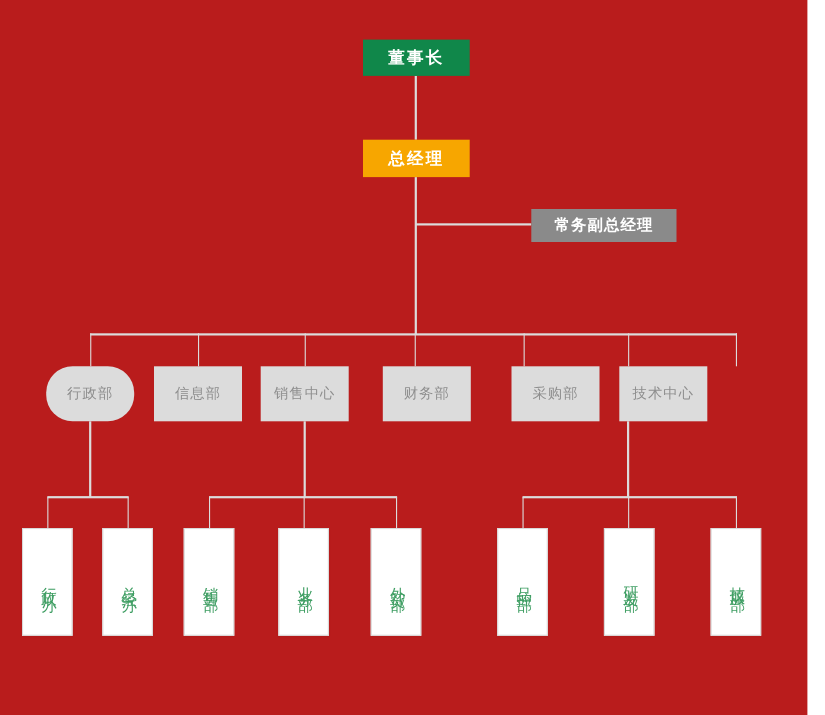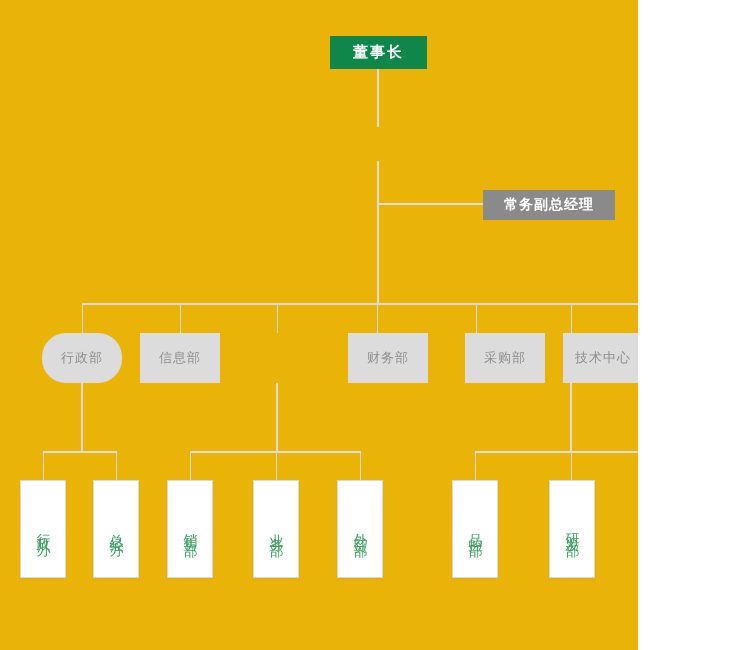--- a/index.html
+++ b/index.html
@@ -1,20 +1,20 @@
 <!DOCTYPE html>
 <html><head>
 <meta charset="utf-8">
 <style>
   html, body { margin: 0; padding: 0; background: #ffffff; }
   .canvas {
     position: relative;
-    width: 638px;
+    width: 734px;
     height: 650px;
-    background: #eab308;
+    background: #b91c1c;
     font-family: Liberation Serif, serif;
     overflow: hidden;
   }
   
   .vline { position: absolute; width: 2px; background: #dcdcdc; }
   .vline.thin { width: 1px; }
   .hline { position: absolute; height: 2px; background: #dcdcdc; }
   
   .node {
     position: absolute;
@@ -82,24 +82,26 @@
   <div class="vline thin" style="left:276px; top:452px; height:28px;"></div>
   <div class="vline thin" style="left:360px; top:452px; height:28px;"></div>
 
   <div class="vline" style="left:570px; top:383px; height:69px;"></div>
   <div class="hline" style="left:475px; top:451px; width:195px;"></div>
   <div class="vline thin" style="left:475px; top:452px; height:28px;"></div>
   <div class="vline thin" style="left:571px; top:452px; height:28px;"></div>
   <div class="vline thin" style="left:669px; top:452px; height:28px;"></div>
 
   <div class="node exec chairman" style="left:330px; top:36px;  width:97px;  height:33px;">董事长</div>
+  <div class="node exec gm" style="left:330px; top:127px; width:97px;  height:34px;">总经理</div>
   <div class="node exec deputy" style="left:483px; top:190px; width:132px; height:30px;">常务副总经理</div>
 
   <div class="node dept" style="left:42px;  top:333px; width:80px; height:50px;border-radius:24px;">行政部</div>
   <div class="node dept" style="left:140px; top:333px; width:80px; height:50px;">信息部</div>
+  <div class="node dept" style="left:237px; top:333px; width:80px; height:50px;">销售中心</div>
   <div class="node dept" style="left:348px; top:333px; width:80px; height:50px;">财务部</div>
   <div class="node dept" style="left:436px; top:333px; width:80px; height:50px;margin-left:29px;">采购部</div>
   <div class="node dept" style="left:531px; top:333px; width:80px; height:50px;margin-left:32px;">技术中心</div>
 
   <div class="node office" style="left:20px;  top:480px; width:46px; height:98px;">
     <span class="vtext">行政办</span>
   </div>
   <div class="node office" style="left:93px;  top:480px; width:46px; height:98px;">
     <span class="vtext">总经办</span>
   </div>

